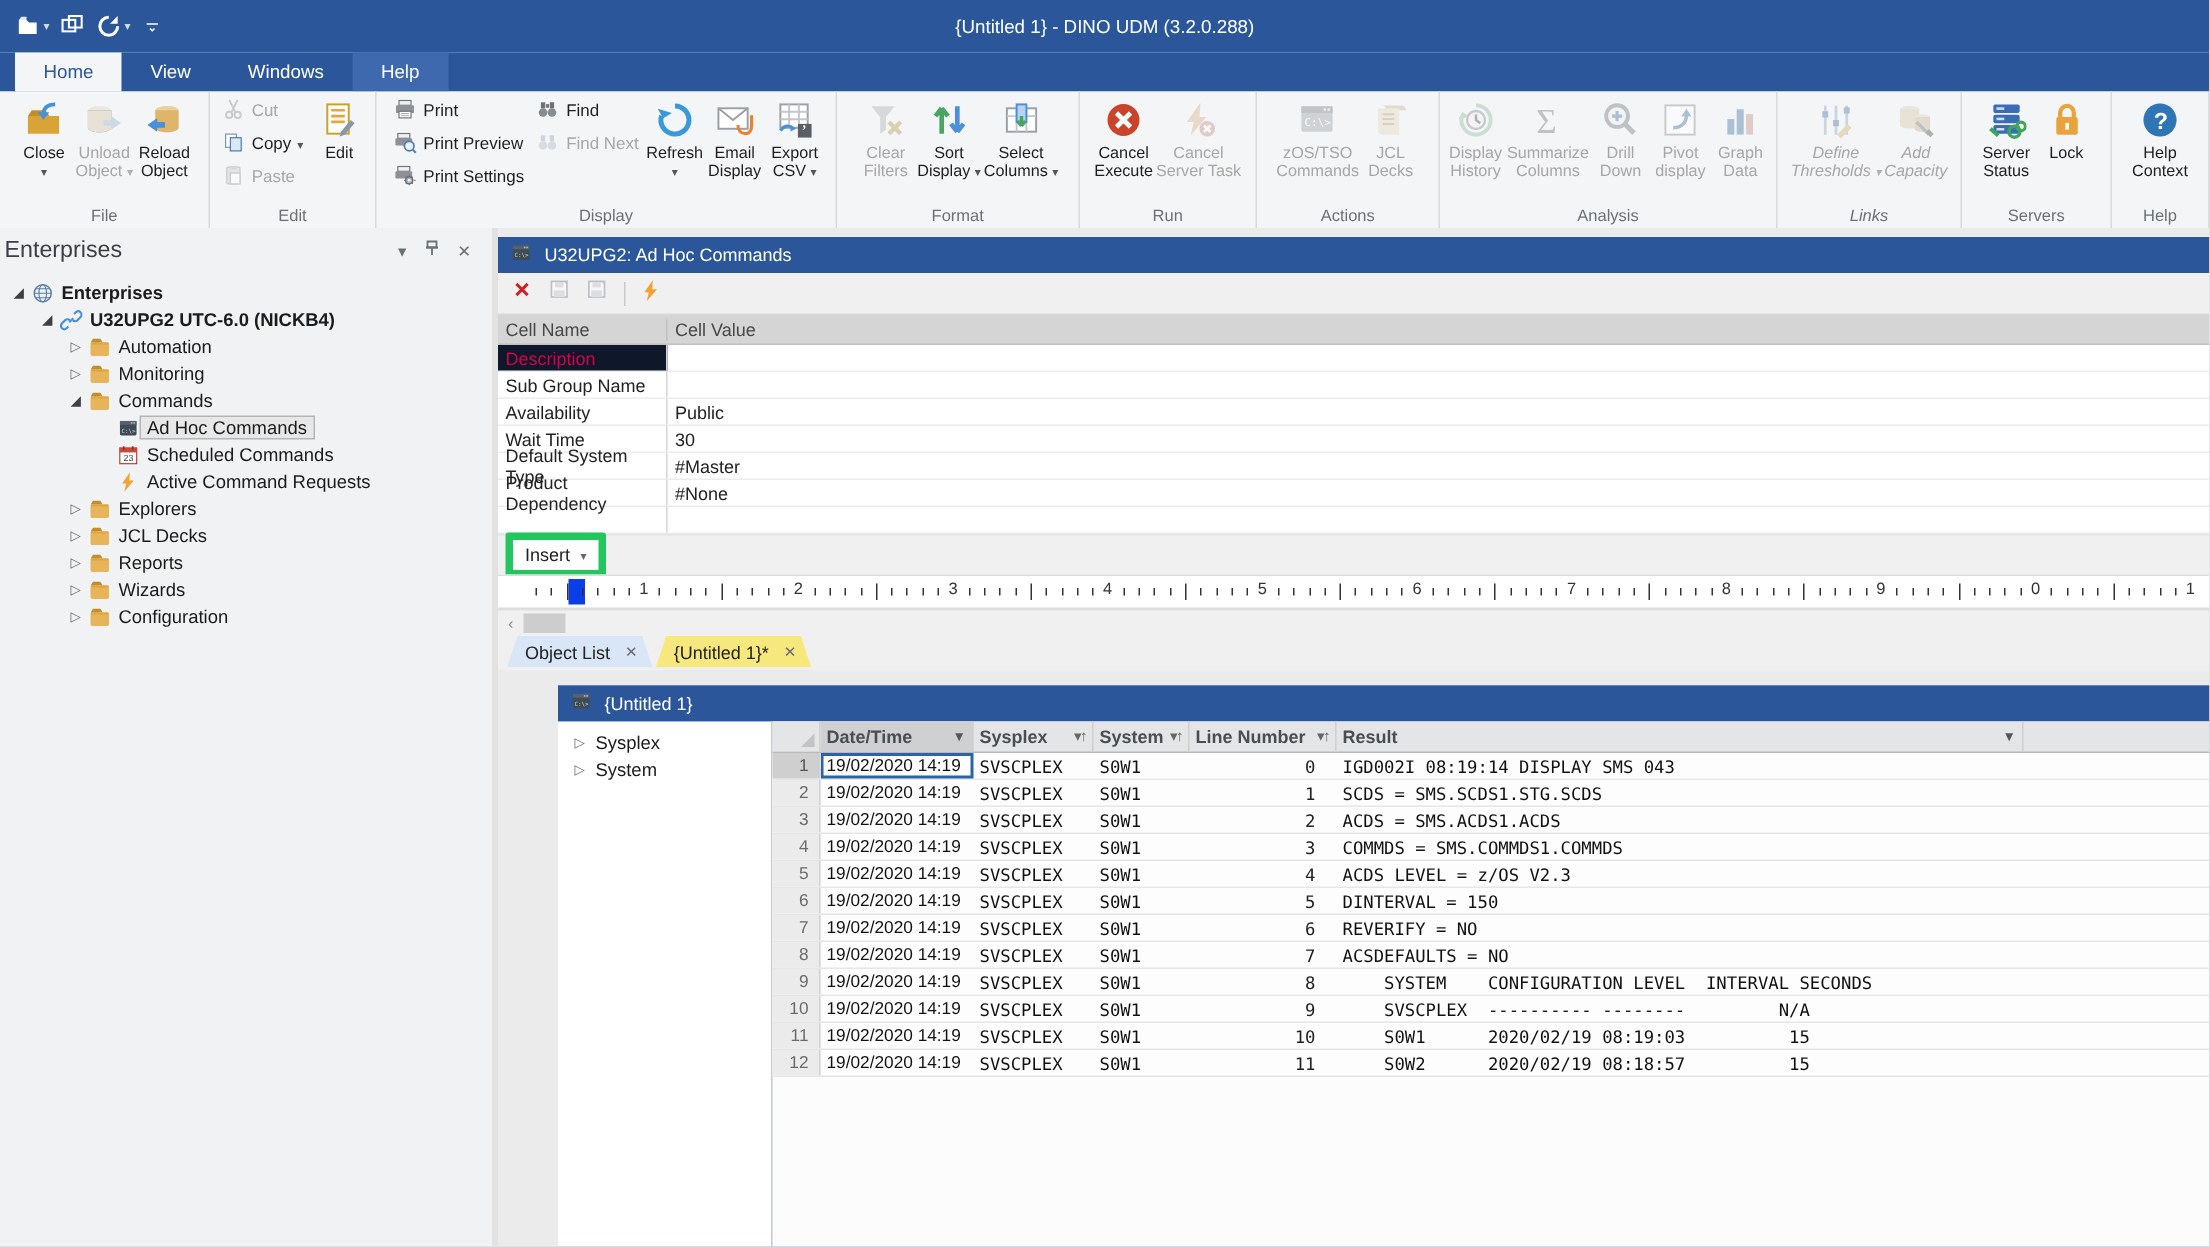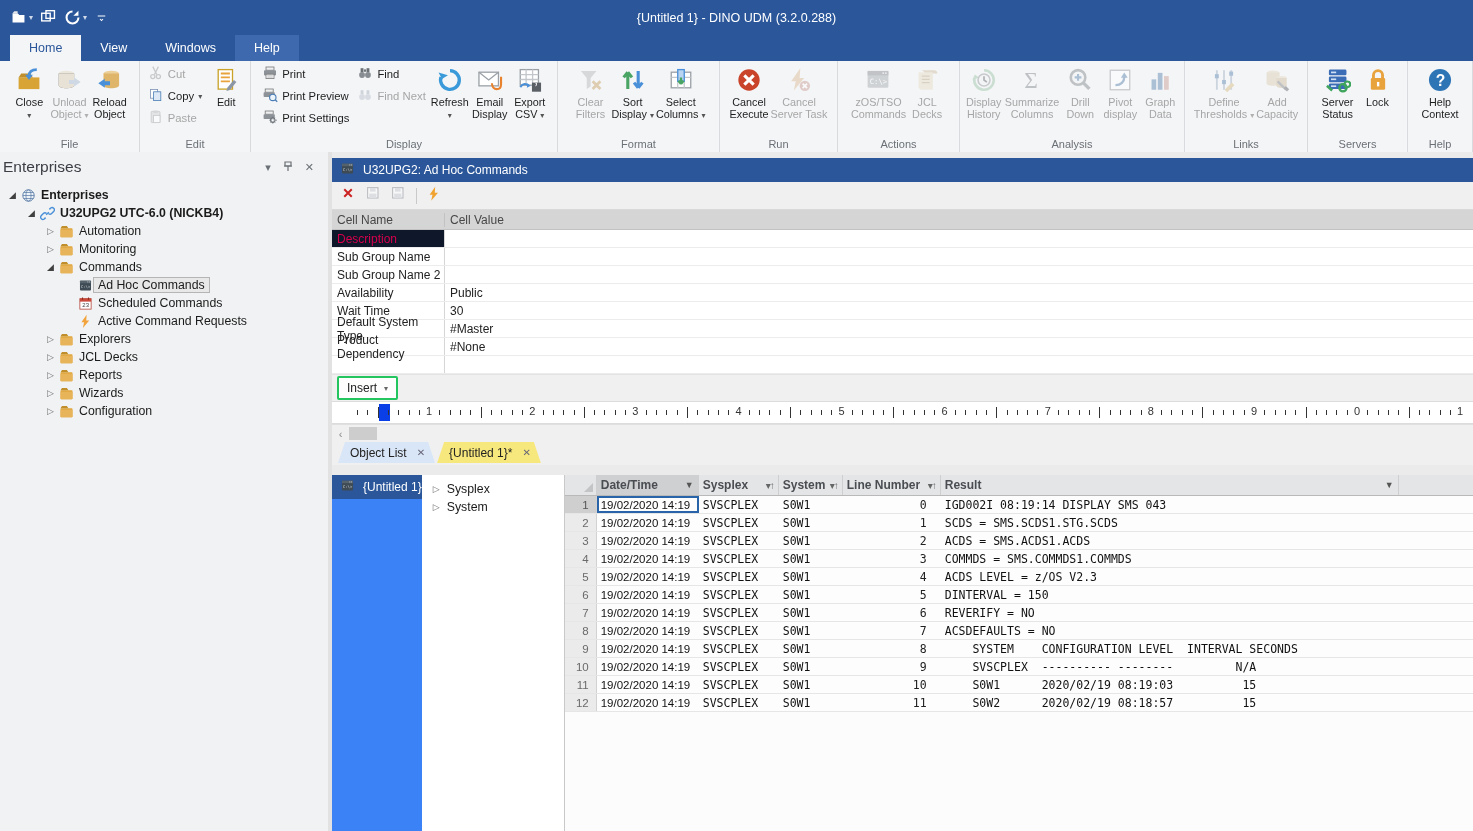--- a/index.html
+++ b/index.html
@@ -70,21 +70,21 @@
   .pgrid{background:#fff;}
   .pgrid-header{display:flex;height:19px;background:#d5d5d5;border-bottom:1px solid #c2c2c2;color:#474747;align-items:center;}
   .pg-name{width:113px;flex:none;box-sizing:border-box;padding-left:5px;border-right:1px solid #c2c2c2;}
   .pg-value{flex:1;padding-left:5px;}
   .pgrow{display:flex;height:17px;align-items:center;border-bottom:1px solid #ececec;}
   .pgrow .pg-name{height:100%;display:flex;align-items:center;border-right:1px solid #d6d6d6;color:#222;}
   .pgrow.selected .pg-name{background:#0f172a;color:#d6004c;}
   .pgrow .pg-value{color:#222;}
 
   .insert-row{height:26px;background:#f0f0f0;display:flex;align-items:center;padding-left:5px;flex:none;border-top:1px solid #e3e3e3;}
-  .insert-btn{height:20px;background:#fdfdfd;border:2px solid #22c55e;border-radius:2px;display:flex;align-items:center;gap:7px;padding:0 8px;font-size:12px;color:#222;cursor:default;}
+  .insert-btn{height:20px;background:#fdfdfd;border:5px solid #22c55e;border-radius:2px;display:flex;align-items:center;gap:7px;padding:0 8px;font-size:12px;color:#222;cursor:default;}
   .insert-btn .caret{color:#666;}
 
   .ruler{position:relative;height:21px;background:#fff;border-top:1px solid #dcdcdc;border-bottom:1px solid #dcdcdc;flex:none;overflow:hidden;}
   .rtick{position:absolute;width:1px;background:#333;}
   .rtick.small{top:8px;height:5px;}
   .rtick.tall{top:5px;height:11px;}
   .rdigit{position:absolute;top:3px;font-size:11px;color:#333;transform:translateX(-50%);}
   .rcursor{position:absolute;left:47px;top:2px;width:11px;height:17px;background:#0a3fe8;}
 
   .hscroll{height:17px;background:#f0f0f0;border-top:1px solid #e0e0e0;display:flex;align-items:center;flex:none;}
@@ -94,21 +94,21 @@
   
   .doctabs{height:23px;background:#f0f0f0;display:flex;align-items:flex-start;padding-left:6px;gap:2px;flex:none;}
   .dtab{height:21px;display:flex;align-items:center;gap:10px;padding:0 10px 0 12px;font-size:12px;color:#222;
         clip-path:polygon(7px 0,calc(100% - 7px) 0,100% 100%,0 100%);cursor:default;}
   .dtab .tclose{color:#667;font-size:10px;}
   .dtab.inactive{background:#d9e6f7;}
   .dtab.active{background:#f7e87d;}
   .dt-gap{flex:none;height:10px;background:#ebebeb;}
 
   
-  .result{flex:1;display:flex;flex-direction:row;min-height:0;background:#3b82f6;}
+  .result{flex:1;display:flex;flex-direction:column;min-height:0;background:#3b82f6;margin-left:40px;}
   .result-body{flex:1;display:flex;min-height:0;}
   .rtree{flex:none;width:143px;background:#fff;border-right:1px solid #c9c9c9;padding-top:5px;box-sizing:border-box;}
   .rtree .titem{height:18px;}
   .rtree .tlabel{font-size:12.3px;}
   .rgrid{flex:1;min-width:0;background:#fcfcfc;}
   .rg-header{display:flex;height:20px;background:#e4e5e6;border-bottom:1px solid #b9b9b9;color:#4a4d52;align-items:center;}
   .rg-h{flex:none;box-sizing:border-box;height:100%;display:flex;align-items:center;padding:0 4px;border-right:1px solid #cfcfcf;overflow:hidden;white-space:nowrap;}
   .rg-h .hl{flex:1;font-weight:bold;}
   .rg-h .fglyph{color:#555;font-size:9px;}
   .rg-h .sglyph{color:#666;font-size:10px;letter-spacing:-1px;}
@@ -494,21 +494,21 @@
                 <rect x="8.3" y="4.5" width="3.6" height="13" fill="#4a90d9"></rect>
                 <rect x="13.1" y="7" width="3.6" height="10.5" fill="#e89b8e"></rect>
               </svg>
             </div>
             <div class="blabel">Graph</div>
             <div class="blabel">Data</div>
           </div>
         </div>
         <div class="rgroup-label">Analysis</div>
       </div>
-      <div class="rgroup" style="width: 123px;">
+      <div class="rgroup" style="width: 123px; font-style: italic;">
         <div class="rgroup-items">
           <div class="bigbtn disabled">
             <div class="bicon">
               <svg width="26" height="26" viewBox="0 0 20 20">
                 <path d="M4.5 2.5v15M10 2.5v15M15.5 2.5v15" stroke="#9ab5d9" stroke-width="1.4"></path>
                 <rect x="3" y="5.5" width="3" height="3.2" fill="#4a90d9"></rect>
                 <rect x="8.5" y="10" width="3" height="3.2" fill="#4a90d9"></rect>
                 <rect x="14" y="3.5" width="3" height="3.2" fill="#4a90d9"></rect>
                 <path d="M10.5 17.5l5.5-5.5 2 2-5.5 5.5z" fill="#e8c15a"></path>
               </svg>
@@ -793,24 +793,20 @@
             <div class="pg-name">Cell Name</div>
             <div class="pg-value">Cell Value</div>
           </div>
           <div id="pgrows">
               <div class="pgrow selected">
                 <div class="pg-name">Description</div>
                 <div class="pg-value"></div>
               </div>
               <div class="pgrow">
                 <div class="pg-name">Sub Group Name</div>
-                <div class="pg-value"></div>
-              </div>
-              <div class="pgrow">
-                <div class="pg-name">Sub Group Name 2</div>
                 <div class="pg-value"></div>
               </div>
               <div class="pgrow">
                 <div class="pg-name">Availability</div>
                 <div class="pg-value">Public</div>
               </div>
               <div class="pgrow">
                 <div class="pg-name">Wait Time</div>
                 <div class="pg-value">30</div>
               </div>

